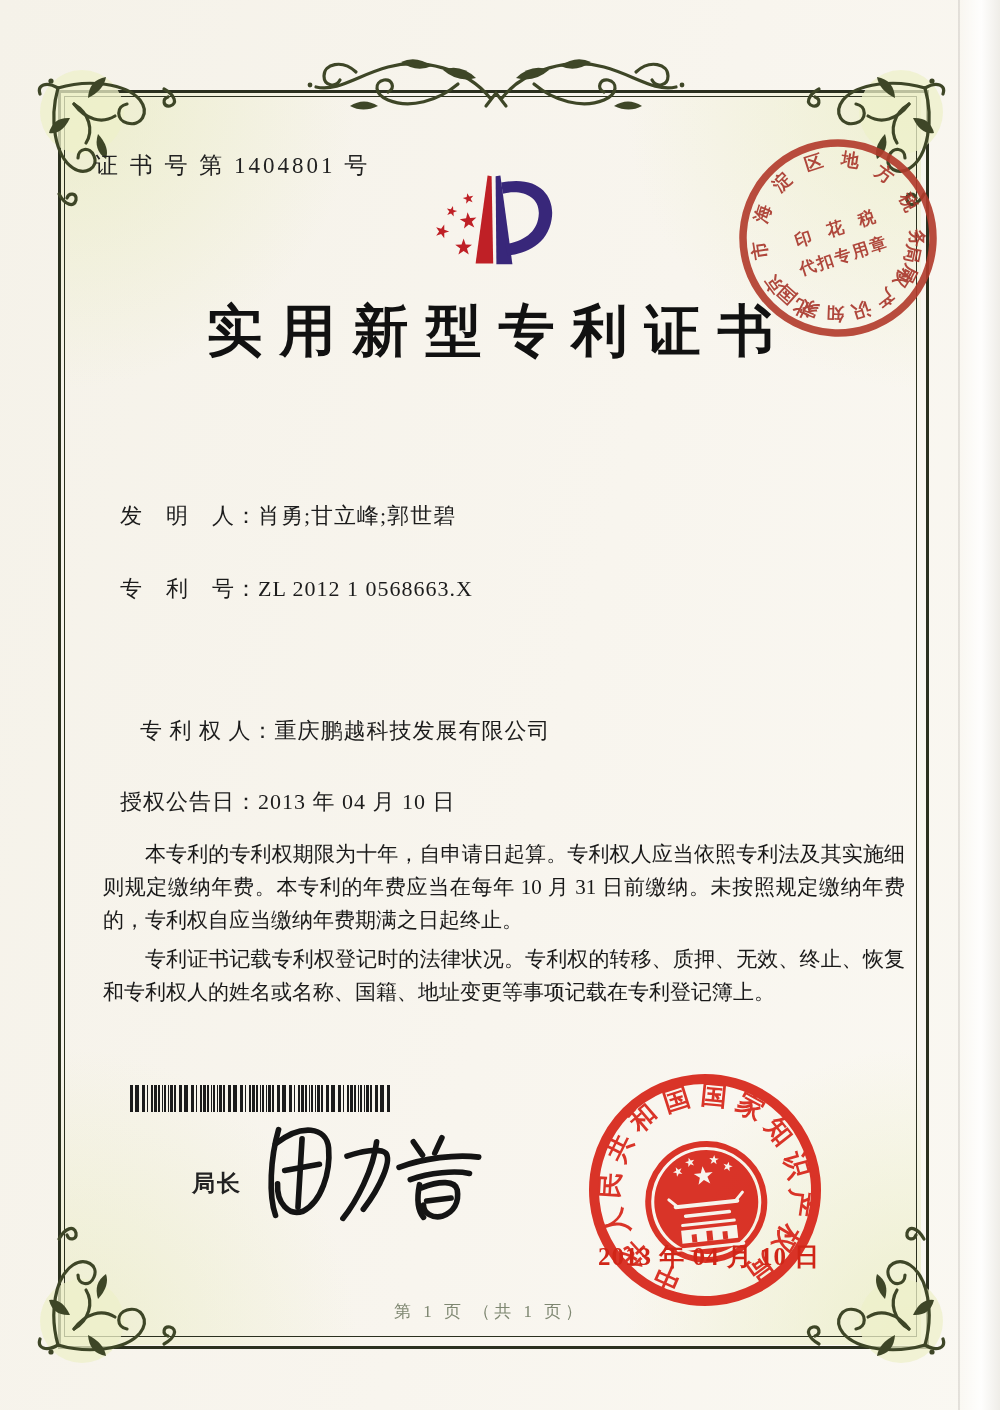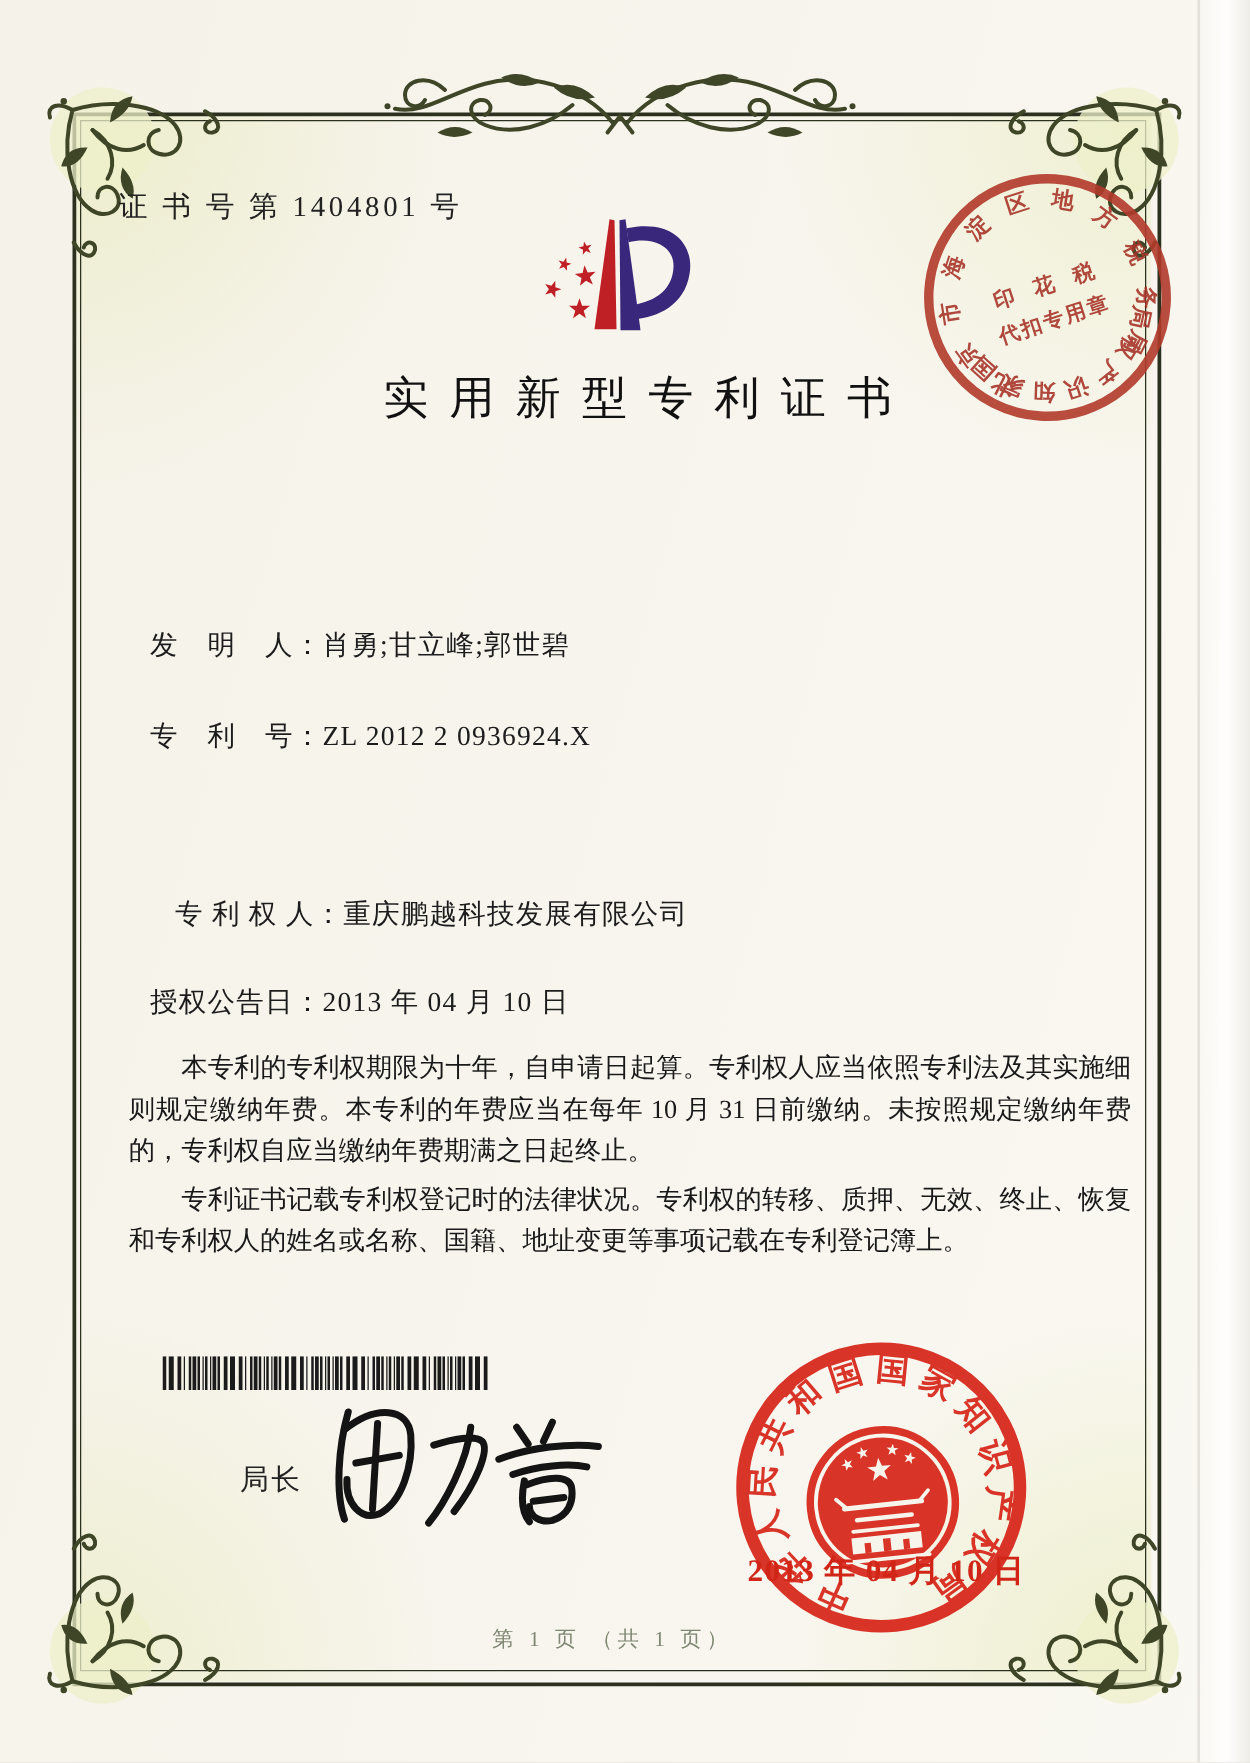--- a/index.html
+++ b/index.html
@@ -27,27 +27,27 @@
   .orn-fill{fill:#3e4627;stroke:none;}
   .orn-pale{fill:#edf0c9;opacity:.75;stroke:none;}
   .fl{width:150px;height:150px;}
   .fl.br{left:797px;top:1217px;}
   .fl.bl{left:36px;top:1217px;transform:scaleX(-1);}
   .fl.tr{left:797px;top:66px;transform:scaleY(-1);}
   .fl.tl{left:36px;top:66px;transform:scale(-1,-1);}
   .topOrn{left:296px;top:44px;width:400px;height:100px;}
   
   .cert-no{left:95px;top:150px;font-size:23px;letter-spacing:3px;color:#222;}
-  .title{left:0;top:294px;width:980px;text-align:center;font-size:36px;font-weight:400;
-         letter-spacing:17px;text-indent:17px;color:#111;margin-left:20px;}
+  .title{left:0;top:294px;width:980px;text-align:center;font-size:56px;font-weight:700;
+         letter-spacing:17px;text-indent:17px;color:#111;}
   .field{left:120px;font-size:22px;letter-spacing:1px;white-space:nowrap;}
   .f0{top:428px;} .f1{top:501px;} .f2{top:574px;} .f3{top:646px;} .f4{top:716px;margin-left:20px;} .f5{top:787px;}
   .paras{left:103px;top:838px;width:802px;font-size:21px;line-height:33px;text-align:justify;color:#191919;}
   .paras p{margin:0 0 6px 0;text-indent:2em;}
-  .signer-title{left:192px;top:1168px;font-size:23px;letter-spacing:2px;color:#222;}
+  .signer-title{left:192px;top:1168px;font-size:23px;letter-spacing:2px;color:#222;font-weight:bold;}
   .sig{left:250px;top:1112px;width:245px;height:125px;}
   .sig path{stroke:#141414;stroke-width:5.5;fill:none;stroke-linecap:round;stroke-linejoin:round;}
   .footer{left:0;top:1300px;width:980px;text-align:center;font-size:17px;letter-spacing:4px;color:#7e8771;}
   
   .barcode{left:130px;top:1085px;}
   .barcode rect{fill:#1b1b1b;}
   
   .logo{left:418px;top:150px;}
   
   .ts{left:726px;top:126px;opacity:.9;}
@@ -173,21 +173,21 @@
           <text transform="rotate(-60) translate(0,70) rotate(180)" text-anchor="middle">局</text>
         </g>
       <text class="c1" x="3" y="-4" text-anchor="middle">印 花 税</text>
       <text class="c2" x="0" y="24" text-anchor="middle">代扣专用章</text>
     </g>
   </svg>
 
   <div class="abs title">实用新型专利证书</div>
 
   <div class="abs field f1"><span>发　明　人：</span><span>肖勇;甘立峰;郭世碧</span></div>
-  <div class="abs field f2"><span>专　利　号：</span><span>ZL 2012 2 0936924.X</span></div>
+  <div class="abs field f2"><span>专　利　号：</span><span>ZL 2012 1 0568663.X</span></div>
   <div class="abs field f4"><span>专 利 权 人：</span><span>重庆鹏越科技发展有限公司</span></div>
   <div class="abs field f5"><span>授权公告日：</span><span>2013 年 04 月 10 日</span></div>
 
   <div class="abs paras">
     <p>本专利的专利权期限为十年，自申请日起算。专利权人应当依照专利法及其实施细则规定缴纳年费。本专利的年费应当在每年 10 月 31 日前缴纳。未按照规定缴纳年费的，专利权自应当缴纳年费期满之日起终止。</p>
     <p>专利证书记载专利权登记时的法律状况。专利权的转移、质押、无效、终止、恢复和专利权人的姓名或名称、国籍、地址变更等事项记载在专利登记簿上。</p>
   </div>
 
   <svg class="abs barcode" width="266" height="27">
     <g id="barcode-bars">

